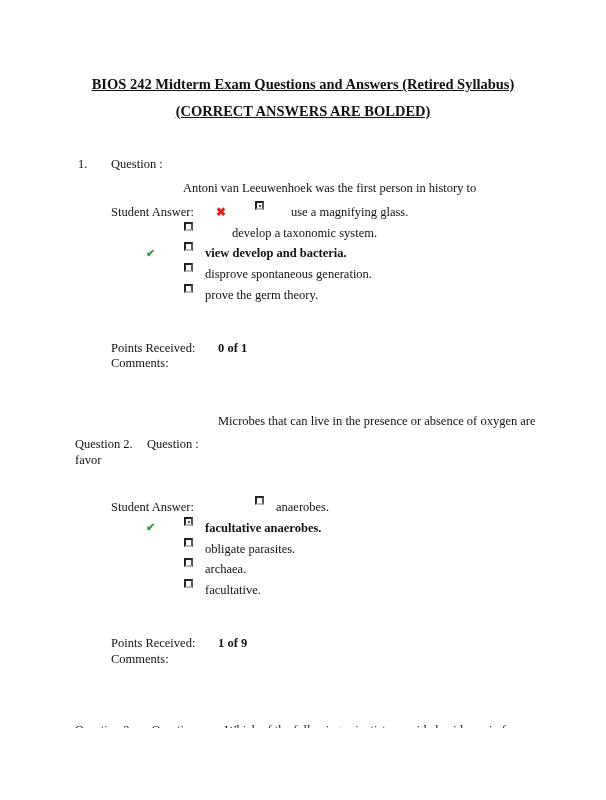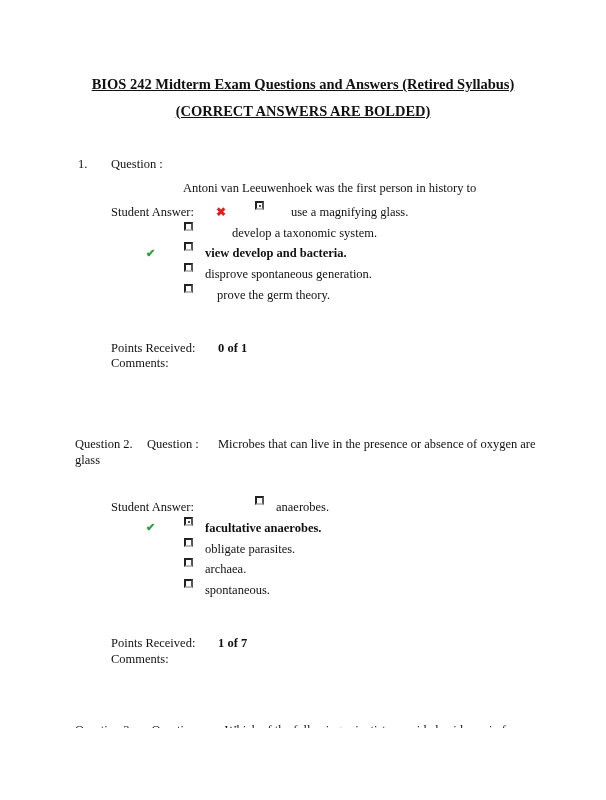--- a/index.html
+++ b/index.html
@@ -51,51 +51,51 @@
   <div class="abs" style="left:205px; top:226px;margin-left:27px;">develop a taxonomic system.</div>
 
   <span class="abs check" style="left:146px; top:247px;">✔</span>
   <span class="radio" style="left:184px; top:242px;"></span>
   <div class="abs bold" style="left:205px; top:246px;">view develop and bacteria.</div>
 
   <span class="radio" style="left:184px; top:263px;"></span>
   <div class="abs" style="left:205px; top:267px;">disprove spontaneous generation.</div>
 
   <span class="radio" style="left:184px; top:284px;"></span>
-  <div class="abs" style="left:205px; top:288px;margin-left:12px;">prove the germ theory.</div>
+  <div class="abs" style="left:205px; top:288px;">prove the germ theory.</div>
 
   <div class="abs" style="left:111px; top:341px;">Points Received:</div>
   <div class="abs bold" style="left:218px; top:341px;text-align:center;">0 of 1</div>
   <div class="abs" style="left:111px; top:356px;">Comments:</div>
 </div>
 
 <div>
   <div class="abs" style="left:75px; top:437px;">Question 2.</div>
   <div class="abs" style="left:147px; top:437px;">Question :</div>
-  <div class="abs" style="left:218px; top:437px;">Microbes that can live in the presence or absence of oxygen are</div>
-  <div class="abs" style="left:75px; top:453px;">glass</div>
+  <div class="abs" style="left:218px; top:414px;">Microbes that can live in the presence or absence of oxygen are</div>
+  <div class="abs" style="left:75px; top:453px;">favor</div>
 
   <div class="abs" style="left:111px; top:500px;">Student Answer:</div>
 
   <span class="radio" style="left:255px; top:496px;"></span>
   <div class="abs" style="left:276px; top:500px;">anaerobes.</div>
 
   <span class="abs check" style="left:146px; top:521px;">✔</span>
   <span class="radio sel" style="left:184px; top:517px;"></span>
   <div class="abs bold" style="left:205px; top:521px;">facultative anaerobes.</div>
 
   <span class="radio" style="left:184px; top:538px;"></span>
   <div class="abs" style="left:205px; top:542px;">obligate parasites.</div>
 
   <span class="radio" style="left:184px; top:558px;"></span>
   <div class="abs" style="left:205px; top:562px;">archaea.</div>
 
   <span class="radio" style="left:184px; top:579px;"></span>
-  <div class="abs" style="left:205px; top:583px;">spontaneous.</div>
+  <div class="abs" style="left:205px; top:583px;">facultative.</div>
 
   <div class="abs" style="left:111px; top:636px;">Points Received:</div>
-  <div class="abs bold" style="left:218px; top:636px;">1 of 7</div>
+  <div class="abs bold" style="left:218px; top:636px;">1 of 9</div>
   <div class="abs" style="left:111px; top:652px;">Comments:</div>
 </div>
 
 <div class="abs clip-line">
   <span style="white-space:pre;">Question 3.      Question :       Which of the following scientists provided evidence in favor of the</span>
 </div>
 
 </body></html>

